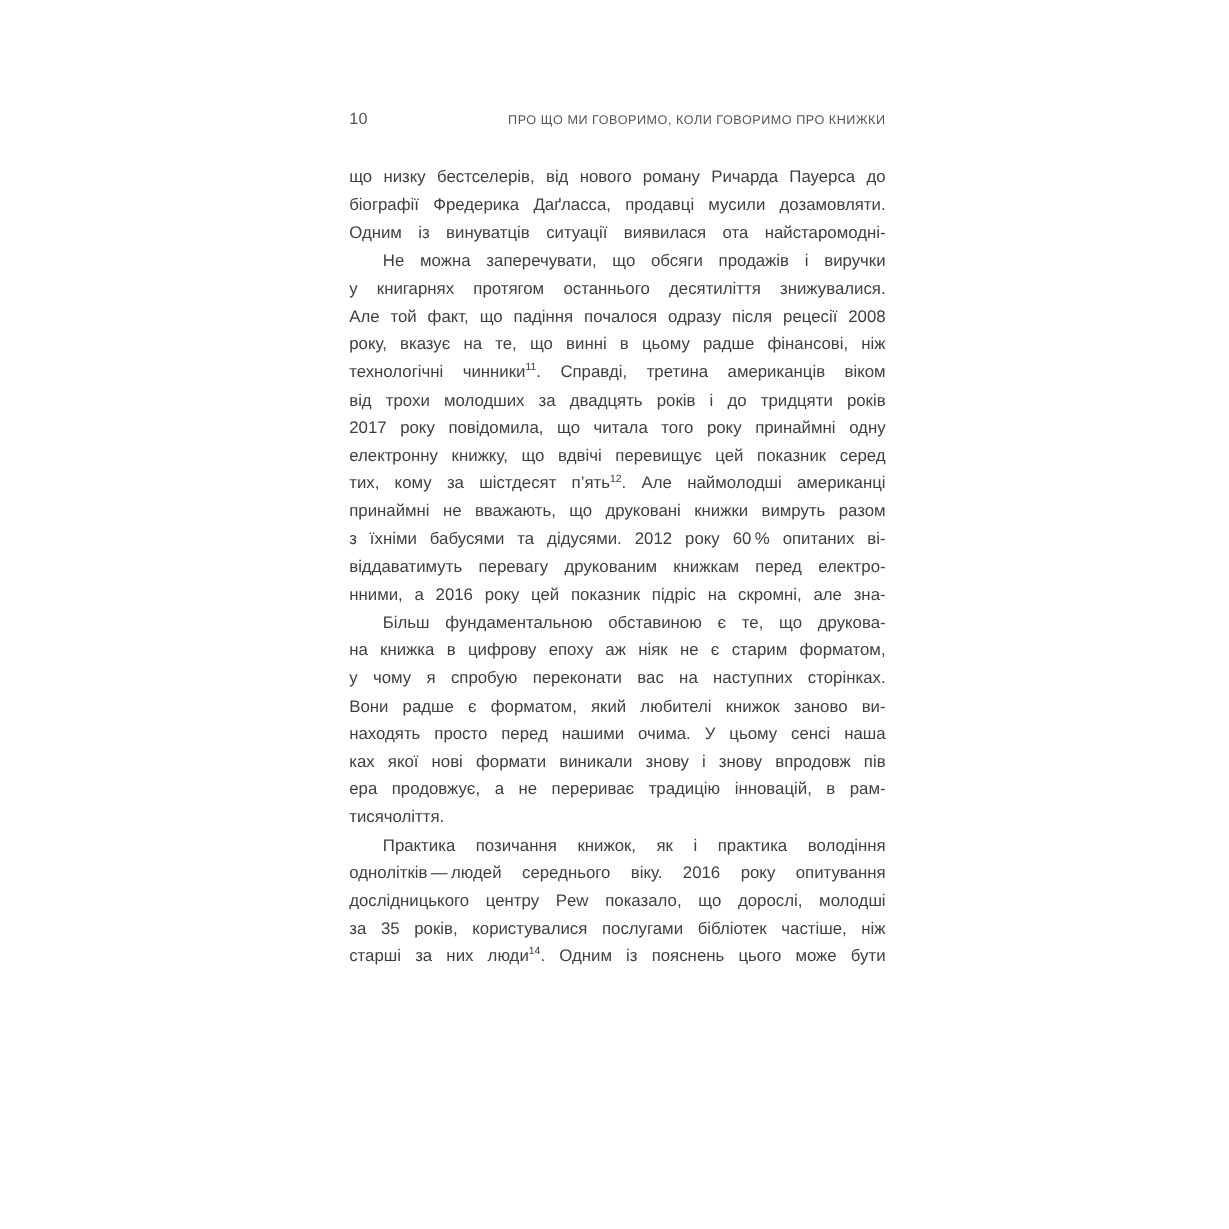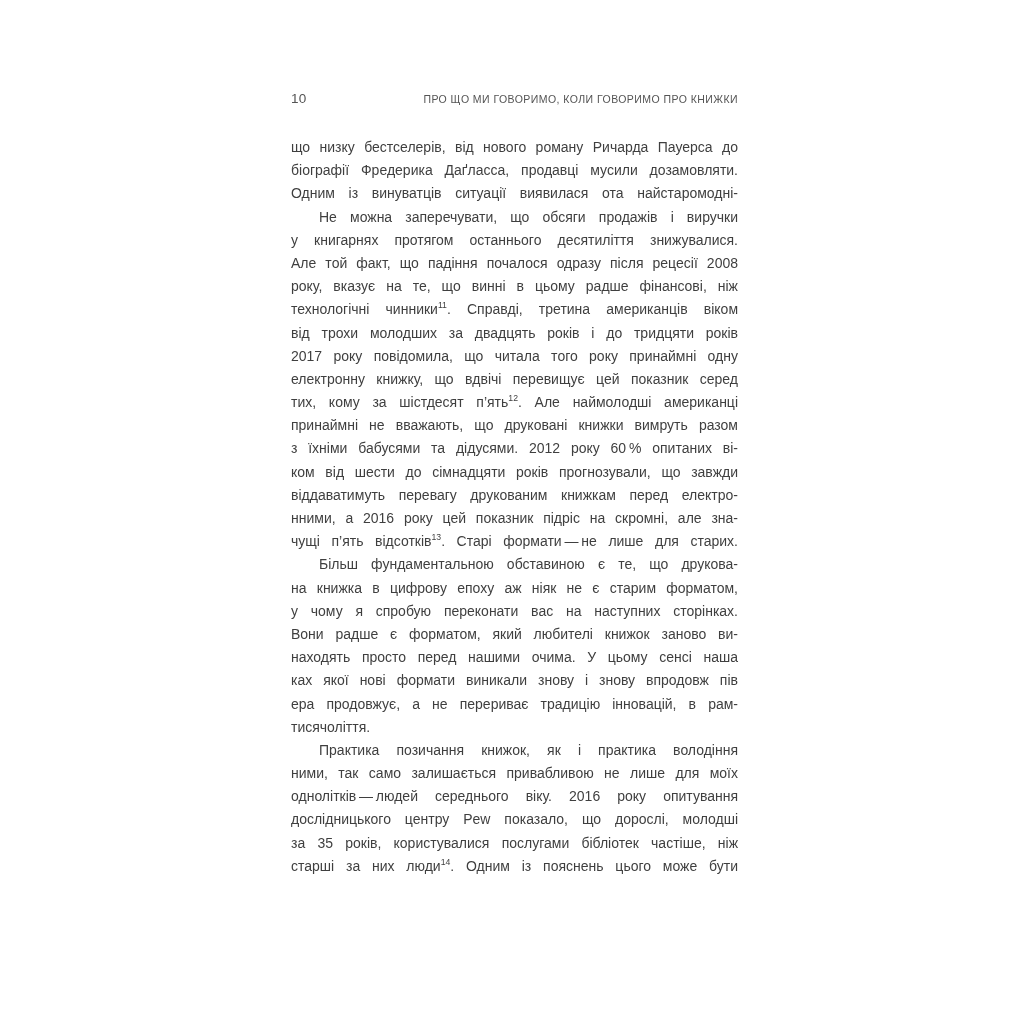--- a/index.html
+++ b/index.html
@@ -84,32 +84,29 @@
       <div class="line"><span>у книгарнях протягом останнього десятиліття знижувалися.</span></div>
       <div class="line"><span>Але той факт, що падіння почалося одразу після рецесії 2008</span></div>
       <div class="line"><span>року, вказує на те, що винні в цьому радше фінансові, ніж</span></div>
       <div class="line"><span>технологічні чинники</span><sup>11</sup><span>. Справді, третина американців віком</span></div>
       <div class="line"><span>від трохи молодших за двадцять років і до тридцяти років</span></div>
       <div class="line"><span>2017 року повідомила, що читала того року принаймні одну</span></div>
       <div class="line"><span>електронну книжку, що вдвічі перевищує цей показник серед</span></div>
       <div class="line"><span>тих, кому за шістдесят п’ять</span><sup>12</sup><span>. Але наймолодші американці</span></div>
       <div class="line"><span>принаймні не вважають, що друковані книжки вимруть разом</span></div>
       <div class="line"><span>з їхніми бабусями та дідусями. 2012 року 60 % опитаних ві-</span></div>
-      <div class="line"><span>ком від шести до сімнадцяти років прогнозували, що завжди</span></div>
       <div class="line"><span>віддаватимуть перевагу друкованим книжкам перед електро-</span></div>
       <div class="line"><span>нними, а 2016 року цей показник підріс на скромні, але зна-</span></div>
-      <div class="line"><span>чущі п’ять відсотків</span><sup>13</sup><span>. Старі формати — не лише для старих.</span></div>
       <div class="line indent"><span>Більш фундаментальною обставиною є те, що друкова-</span></div>
       <div class="line"><span>на книжка в цифрову епоху аж ніяк не є старим форматом,</span></div>
       <div class="line"><span>у чому я спробую переконати вас на наступних сторінках.</span></div>
       <div class="line"><span>Вони радше є форматом, який любителі книжок заново ви-</span></div>
       <div class="line"><span>находять просто перед нашими очима. У цьому сенсі наша</span></div>
       <div class="line"><span>ках якої нові формати виникали знову і знову впродовж пів</span></div>
       <div class="line"><span>ера продовжує, а не перериває традицію інновацій, в рам-</span></div>
       <div class="line end"><span>тисячоліття.</span></div>
       <div class="line indent"><span>Практика позичання книжок, як і практика володіння</span></div>
-      <div class="line"><span>ними, так само залишається привабливою не лише для моїх</span></div>
       <div class="line"><span>однолітків — людей середнього віку. 2016 року опитування</span></div>
       <div class="line"><span>дослідницького центру Pew показало, що дорослі, молодші</span></div>
       <div class="line"><span>за 35 років, користувалися послугами бібліотек частіше, ніж</span></div>
       <div class="line"><span>старші за них люди</span><sup>14</sup><span>. Одним із пояснень цього може бути</span></div>
     </main>
 </div>
 
 </body></html>

